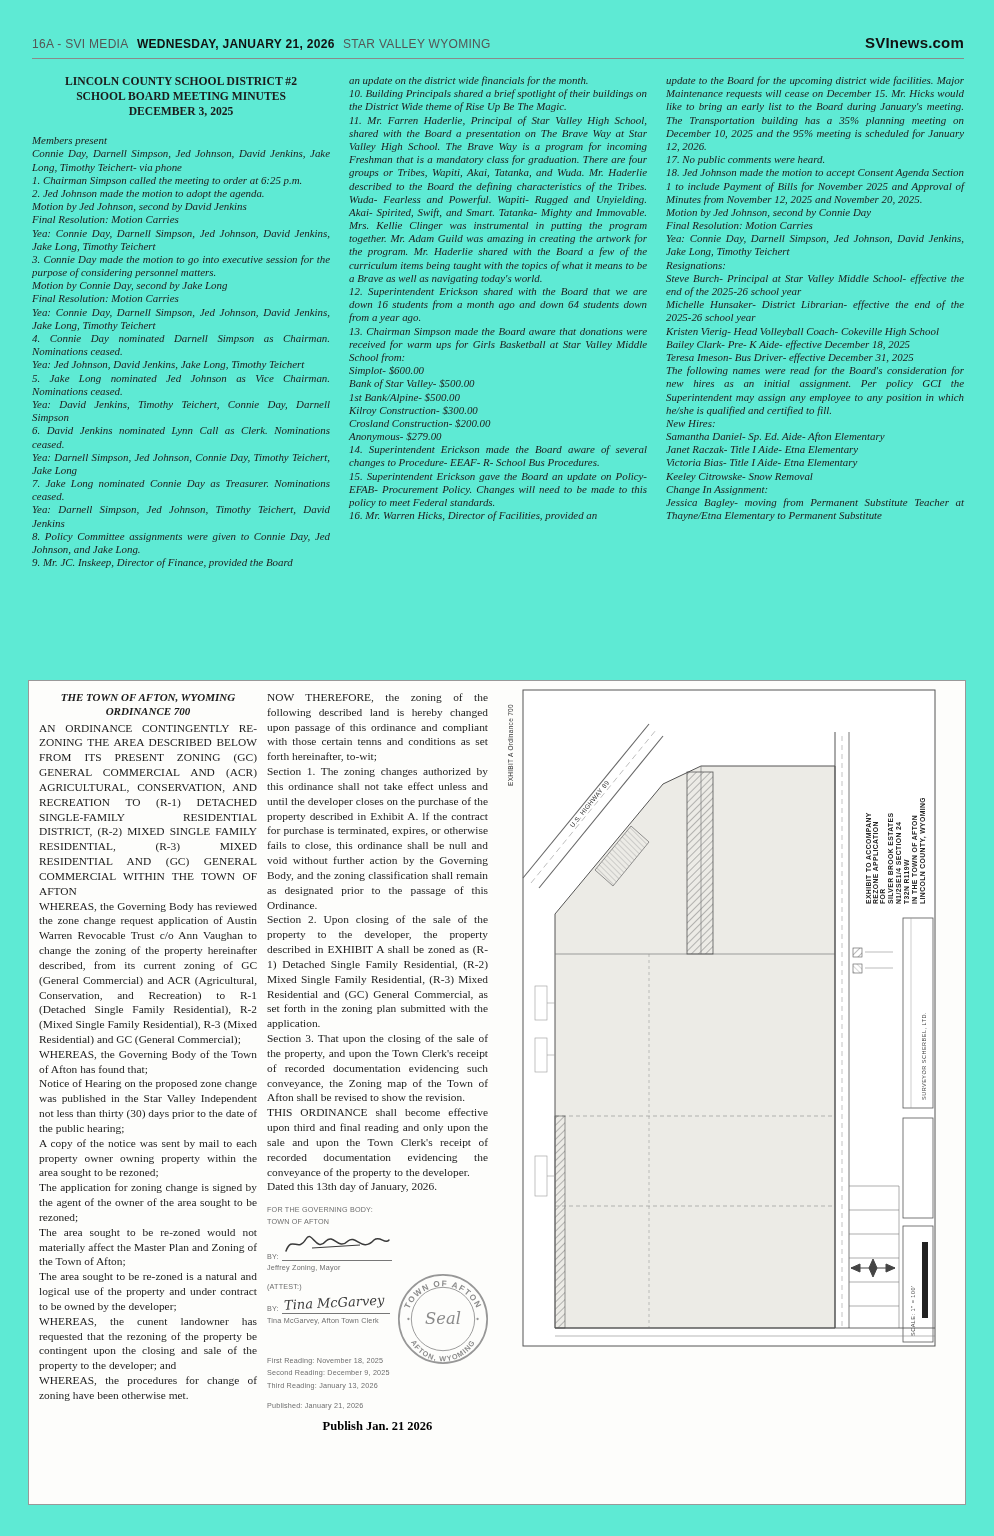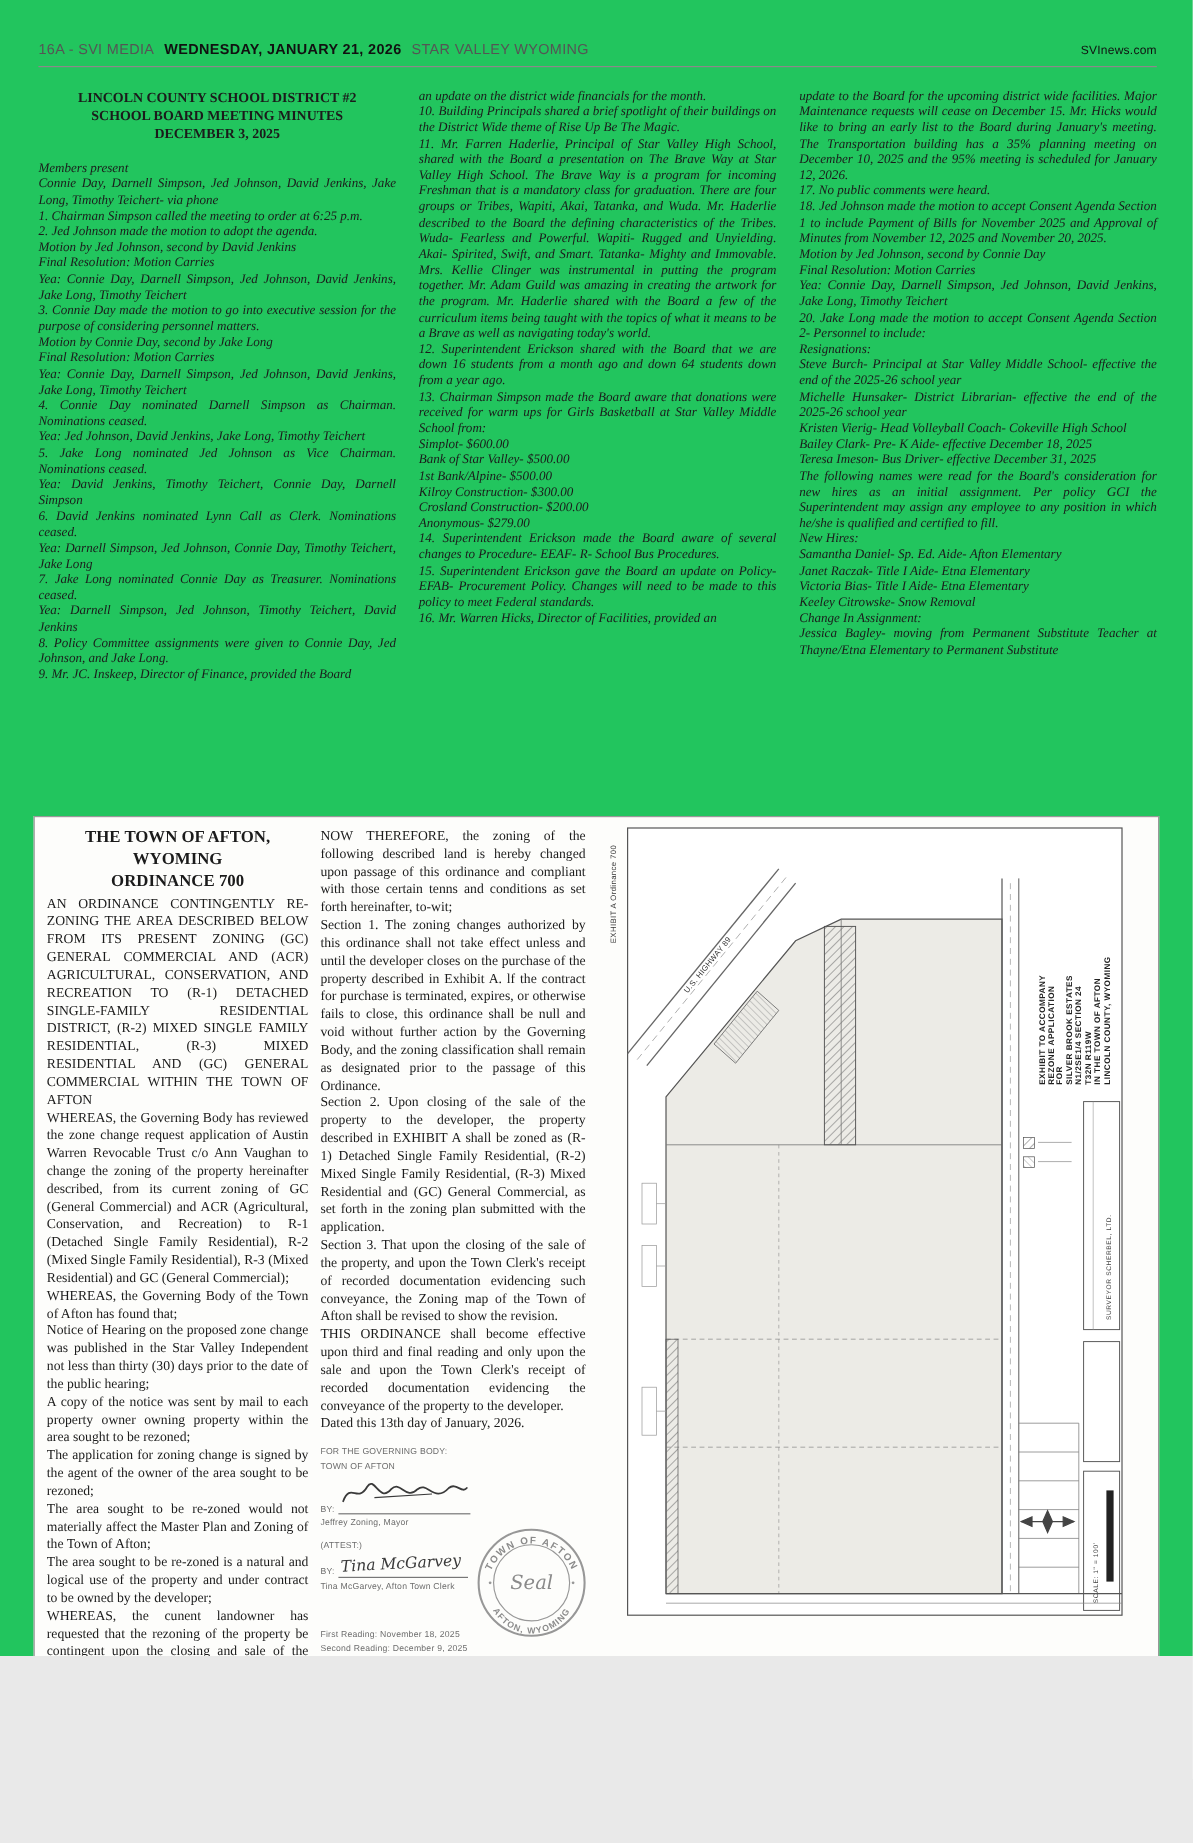--- a/index.html
+++ b/index.html
@@ -1,49 +1,49 @@
 <!DOCTYPE html>
 <html><head>
 <meta charset="utf-8">
 <style>
   * { margin:0; padding:0; box-sizing:border-box; }
   html,body { background:#e9e9e9; }
   .page {
-    position:relative; width:994px; height:1380px; margin:0 auto;
-    background:#22c55e; color:#1b1b1b;
+    position:relative; width:994px; height:1536px; margin:0 auto;
+    background:#5eead4; color:#1b1b1b;
     font-family:"Liberation Serif", serif; overflow:hidden;padding-left:44px;
   }
   
   .page-header {
     position:absolute; top:34px; left:32px; right:30px;
     display:flex; justify-content:space-between; align-items:baseline;
     font-family:"Liberation Sans", sans-serif; font-size:12px; color:#555;
     border-bottom:1px solid #8a8a8a; padding-bottom:7px;
   }
   .ph-left span { margin-right:5px; letter-spacing:.3px; }
   .ph-bold { font-weight:bold; color:#111; }
-  .ph-right { font-weight:normal; font-size:10px; color:#111; letter-spacing:.2px; }
+  .ph-right { font-weight:bold; font-size:15px; color:#111; letter-spacing:.2px; }
   
   .minutes {
     position:absolute; top:74px; left:32px; width:932px;
     display:flex; gap:19px;
   }
   .col { flex:1; font-size:10.9px; line-height:1.21; text-align:justify; }
   .col p { margin:0;font-style:italic; }
   .headline { text-align:center; font-weight:bold; font-size:11.6px; line-height:1.3; margin-bottom:15px; }
   
   .notice-box {
     position:absolute; left:28px; top:680px; width:938px; height:825px;
     border:1px solid #999; background:#fdfdfb; overflow:hidden;
   }
   .ord-col { position:absolute; top:9px; font-size:11.4px; line-height:1.3; text-align:justify; }
   .ord-col p { margin:0; }
   .ord-col1 { left:10px;  width:218px; }
   .ord-col2 { left:238px; width:221px; }
-  .ord-head { text-align:center; font-weight:bold; font-size:14px; line-height:1.3; margin-bottom:2px; }
+  .ord-head { text-align:center; font-weight:bold; font-size:11px; line-height:1.3; margin-bottom:2px;font-style:italic; }
   
   .sig-block { margin-top:10px; }
   .fine {
     font-family:"Liberation Sans", sans-serif; font-size:7.2px; color:#6d6d6d;
     line-height:1.7; letter-spacing:.2px;
   }
   .sig-row { display:flex; align-items:flex-end; margin:2px 0 1px 0; }
   .sig-row .fine { line-height:1.2; }
   .sig-line { display:inline-block; border-bottom:1px solid #777; margin-left:3px; }
   .sig-script {
@@ -122,21 +122,20 @@
         <p>15. Superintendent Erickson gave the Board an update on Policy- EFAB- Procurement Policy. Changes will need to be made to this policy to meet Federal standards.</p>
         <p>16. Mr. Warren Hicks, Director of Facilities, provided an</p>
       </div>
     <div class="col">
         <p>update to the Board for the upcoming district wide facilities. Major Maintenance requests will cease on December 15. Mr. Hicks would like to bring an early list to the Board during January's meeting. The Transportation building has a 35% planning meeting on December 10, 2025 and the 95% meeting is scheduled for January 12, 2026.</p>
         <p>17. No public comments were heard.</p>
         <p>18. Jed Johnson made the motion to accept Consent Agenda Section 1 to include Payment of Bills for November 2025 and Approval of Minutes from November 12, 2025 and November 20, 2025.</p>
         <p>Motion by Jed Johnson, second by Connie Day</p>
         <p>Final Resolution: Motion Carries</p>
         <p>Yea: Connie Day, Darnell Simpson, Jed Johnson, David Jenkins, Jake Long, Timothy Teichert</p>
-        <p>20.  Jake Long made the motion to accept Consent Agenda Section 2- Personnel to include:</p>
         <p>Resignations:</p>
         <p>Steve Burch- Principal at Star Valley Middle School- effective the end of the 2025-26 school year</p>
         <p>Michelle Hunsaker- District Librarian- effective the end of the 2025-26 school year</p>
         <p>Kristen Vierig- Head Volleyball Coach- Cokeville High School</p>
         <p>Bailey Clark- Pre- K Aide- effective December 18, 2025</p>
         <p>Teresa Imeson- Bus Driver- effective December 31, 2025</p>
         <p>The following names were read for the Board's consideration for new hires as an initial assignment. Per policy GCI the Superintendent may assign any employee to any position in which he/she is qualified and certified to fill.</p>
         <p>New Hires:</p>
         <p>Samantha Daniel- Sp. Ed. Aide- Afton Elementary</p>
         <p>Janet Raczak- Title I Aide- Etna Elementary</p>

